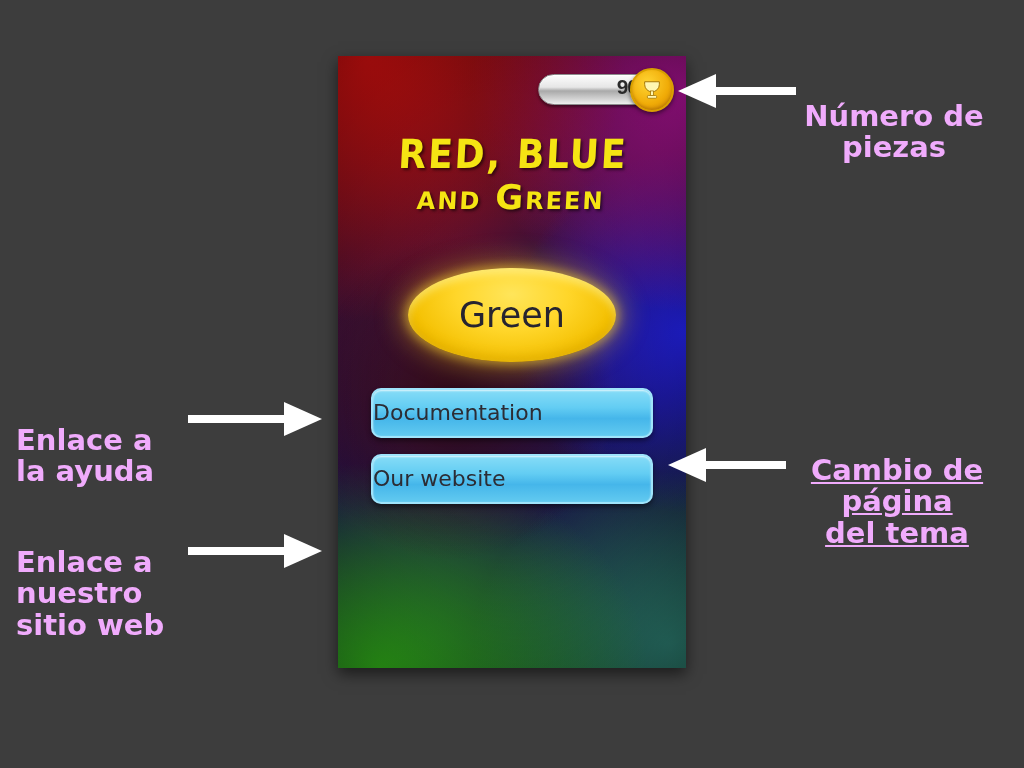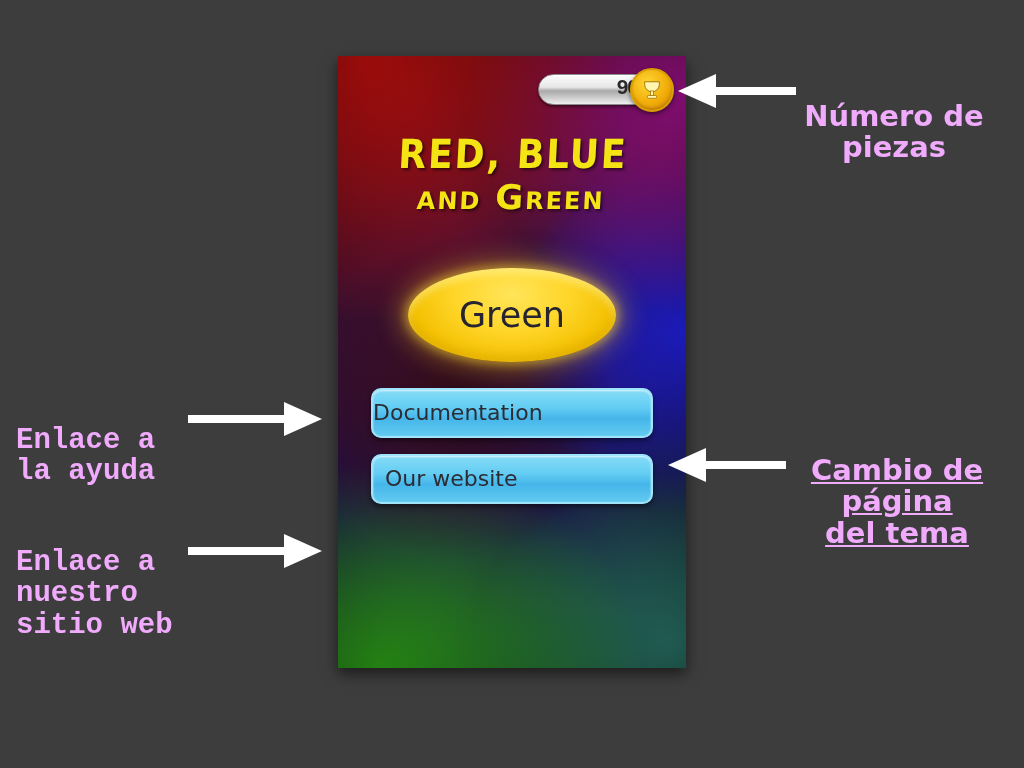--- a/index.html
+++ b/index.html
@@ -158,34 +158,34 @@
     border: 2px solid #9fe4fb;
     background: linear-gradient(180deg, #86dcf7 0%, #63cdf3 38%, #45b6ea 62%, #62caf0 100%);
     box-shadow: 0 3px 5px rgba(0,0,0,0.45), inset 0 1px 2px rgba(255,255,255,0.75);
     color: #2c2c34;
     font-family: "DejaVu Sans", sans-serif;
     font-size: 22px;
     cursor: pointer;
     line-height: 46px;
     text-align: left;
   }
-  .menu-button:last-child { margin-bottom: 0; padding-left: 12px; }
+  .menu-button:last-child { margin-bottom: 0; }
 
   
   .annotation-text {
     position: absolute;
     color: #f0abfc;
     font-family: "DejaVu Sans", sans-serif;
     font-weight: bold;
     font-size: 29px;
     line-height: 1.08;
     white-space: pre-line;
     margin-top: 47px;
   }
-  .ann-left  { text-align: left; font-family: Liberation Mono, monospace; }
+  .ann-left  { text-align: left; }
   .ann-right { text-align: center; }
 
   .arrow {
     position: absolute;
     height: 38px;
   }
   .arrow svg { display: block; }
 
   #ann-pieces      { right: 16px;  top: 54px;  width: 228px; }
   #ann-theme       { right: 12px;  top: 408px; width: 230px; text-decoration: underline; }

